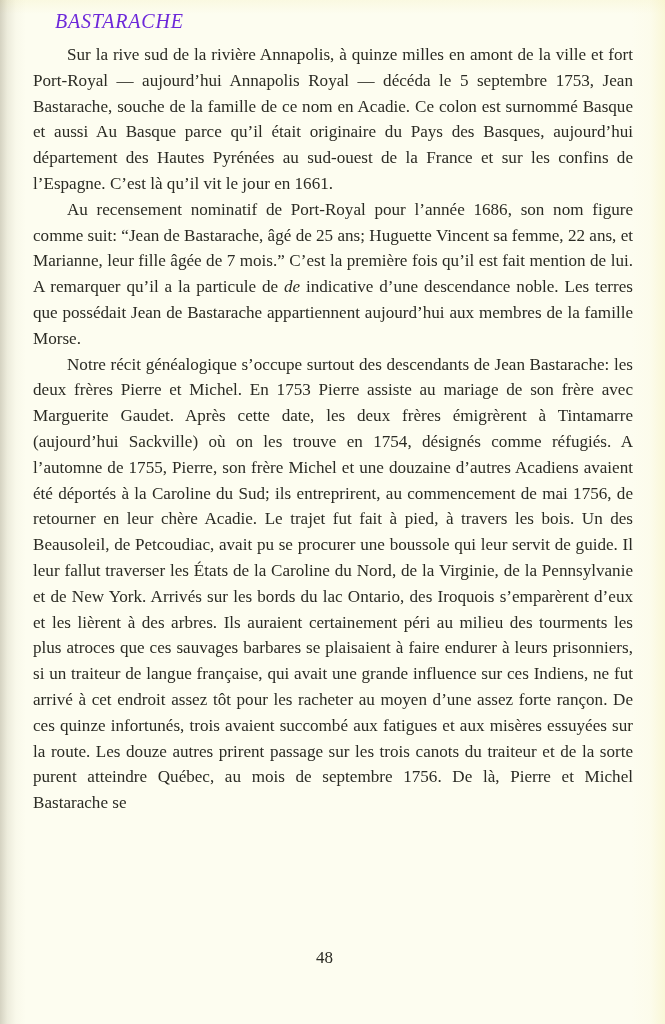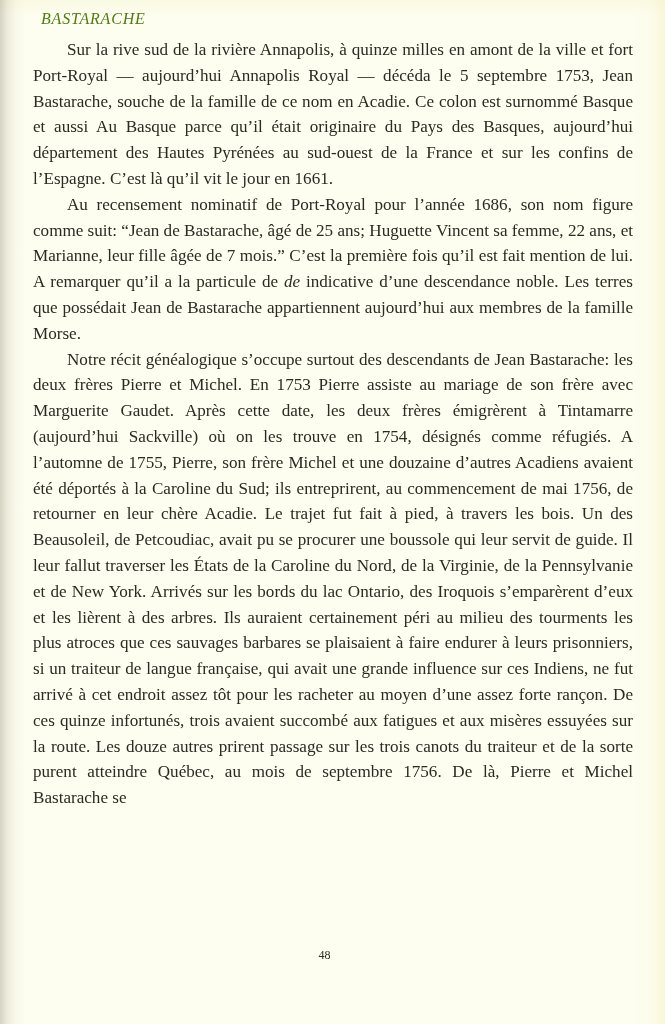--- a/index.html
+++ b/index.html
@@ -57,25 +57,25 @@
     position: relative;
     width: 665px;
     height: 1024px;
     box-sizing: border-box;
     padding: 10px 22px 0 33px;
     z-index: 2;
   }
 
   .chapter-heading {
     font-style: italic;
-    font-size: 16px;
+    font-size: 20px;
     letter-spacing: 0.8px;
     font-weight: 400;
-    margin: 0 0 9px 8px;
-    color: #4d7c0f;
+    margin: 0 0 9px 22px;
+    color: #6d28d9;
   }
 
   .body-text {
     width: 600px;
   }
 
   .para {
     margin: 0;
     text-align: justify;
     text-justify: inter-word;
@@ -88,21 +88,21 @@
 
   .para em {
   }
 
   .page-number {
     position: absolute;
     left: 0;
     right: 16px;
     top: 948px;
     text-align: center;
-    font-size: 12px;
+    font-size: 17px;
     color: #2b2b24;
   }
 </style>
 </head>
 <body>
 
 <div class="scan-edge-top"></div>
 <div class="scan-gutter-left"></div>
 <div class="scan-edge-right"></div>
 

